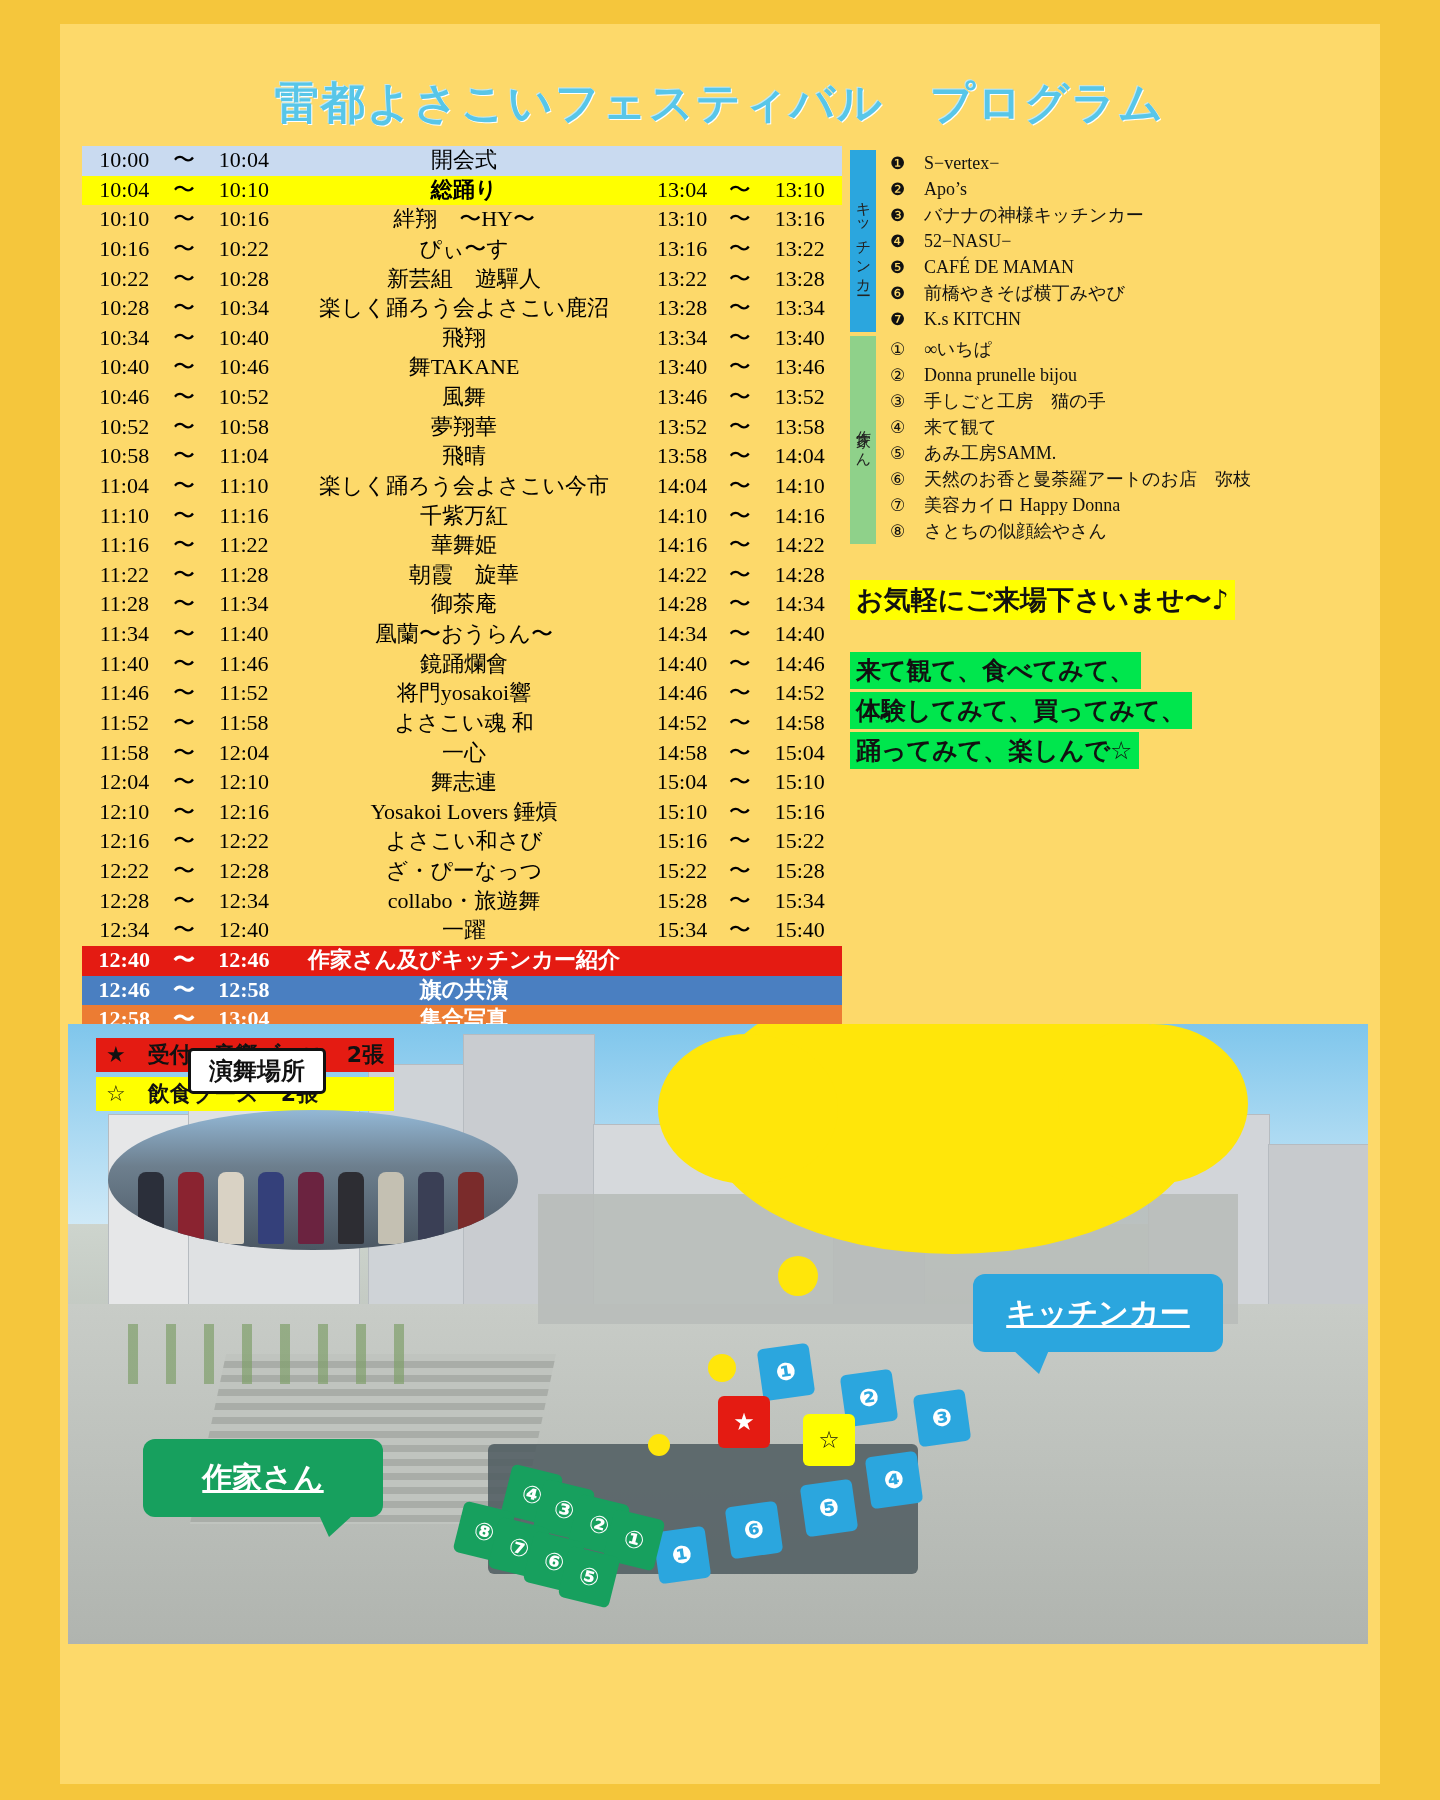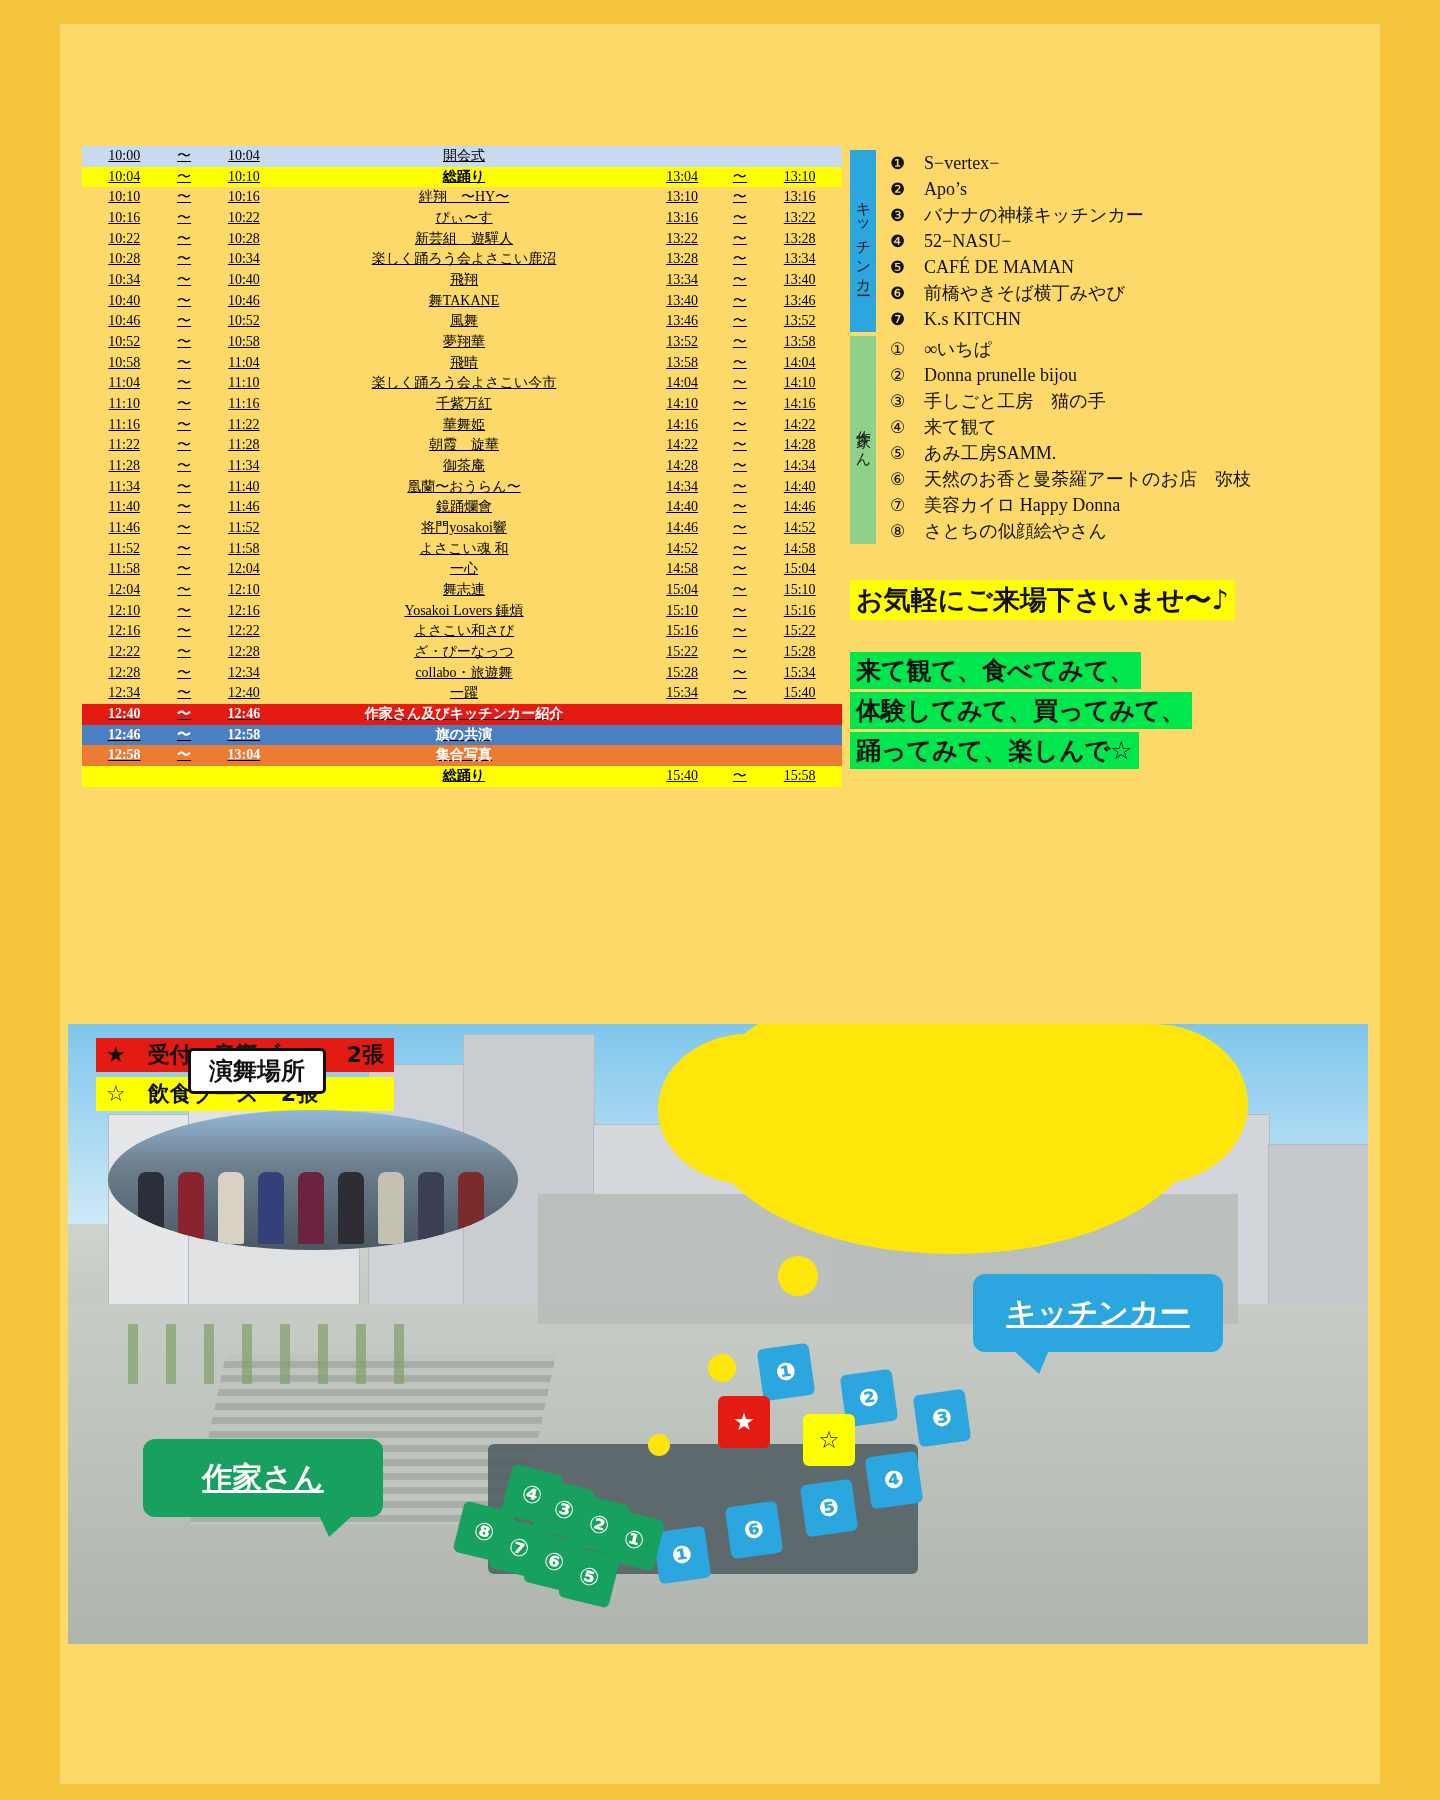--- a/index.html
+++ b/index.html
@@ -23,22 +23,21 @@
     color:#58c6e8;
     letter-spacing:2px;
     font-family:"DejaVu Sans", sans-serif;
     text-shadow:1px 1px 0 #ffffff, -1px -1px 0 #bfe8f5;
   }
   
   .schedule{
     position:absolute;left:22px;top:122px;width:760px;
     border-collapse:collapse;
     font-family:"Liberation Serif", serif;
-    font-size:14px;
-    text-decoration:underline;
+    font-size:22px;
   }
   .schedule td{
     padding:2px 0 3px 0;
     line-height:1.12;
     white-space:nowrap;
   }
   .c-t1{width:82px;text-align:center;}
   .c-w1{width:34px;text-align:center;}
   .c-t2{width:82px;text-align:center;}
   .c-name{width:345px;text-align:center;}
@@ -178,20 +177,21 @@
   .chip-green{background:#17a05e;}
   .chip-red{background:#e41b12;}
   .chip-yel{background:#ffff00;color:#111;}
   .dot{position:absolute;border-radius:50%;background:#ffe60a;}
 </style>
 </head>
 <body>
 
 <div class="poster">
 
+  <div class="title">雷都よさこいフェスティバル　プログラム</div>
 
   <table class="schedule">
     <tbody>
         <tr class="row-lightblue">
           <td class="c-t1">10:00</td>
           <td class="c-w1">〜</td>
           <td class="c-t2">10:04</td>
           <td class="c-name">開会式</td>
           <td class="c-t3"></td>
           <td class="c-w2"></td>

